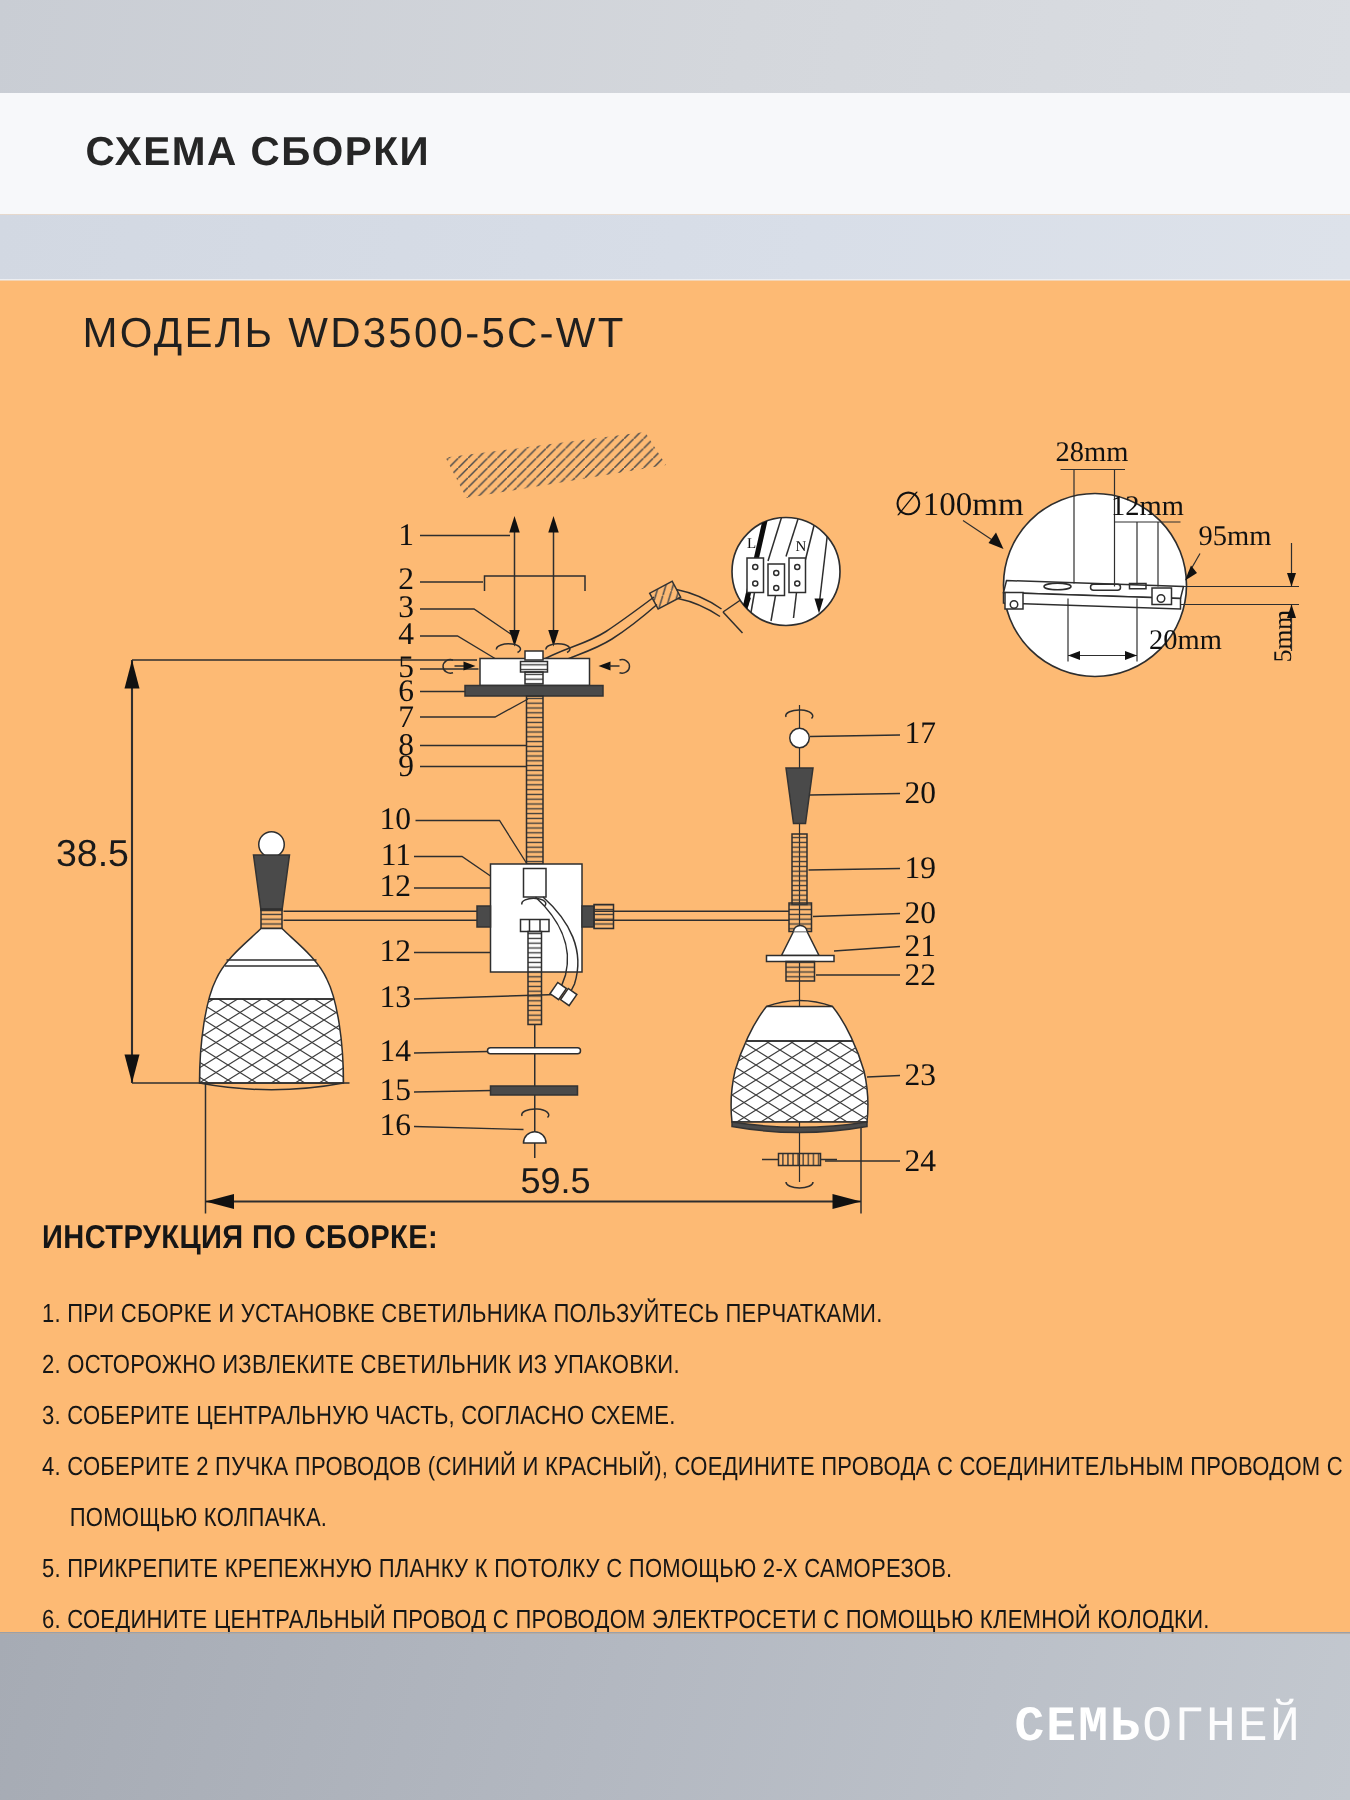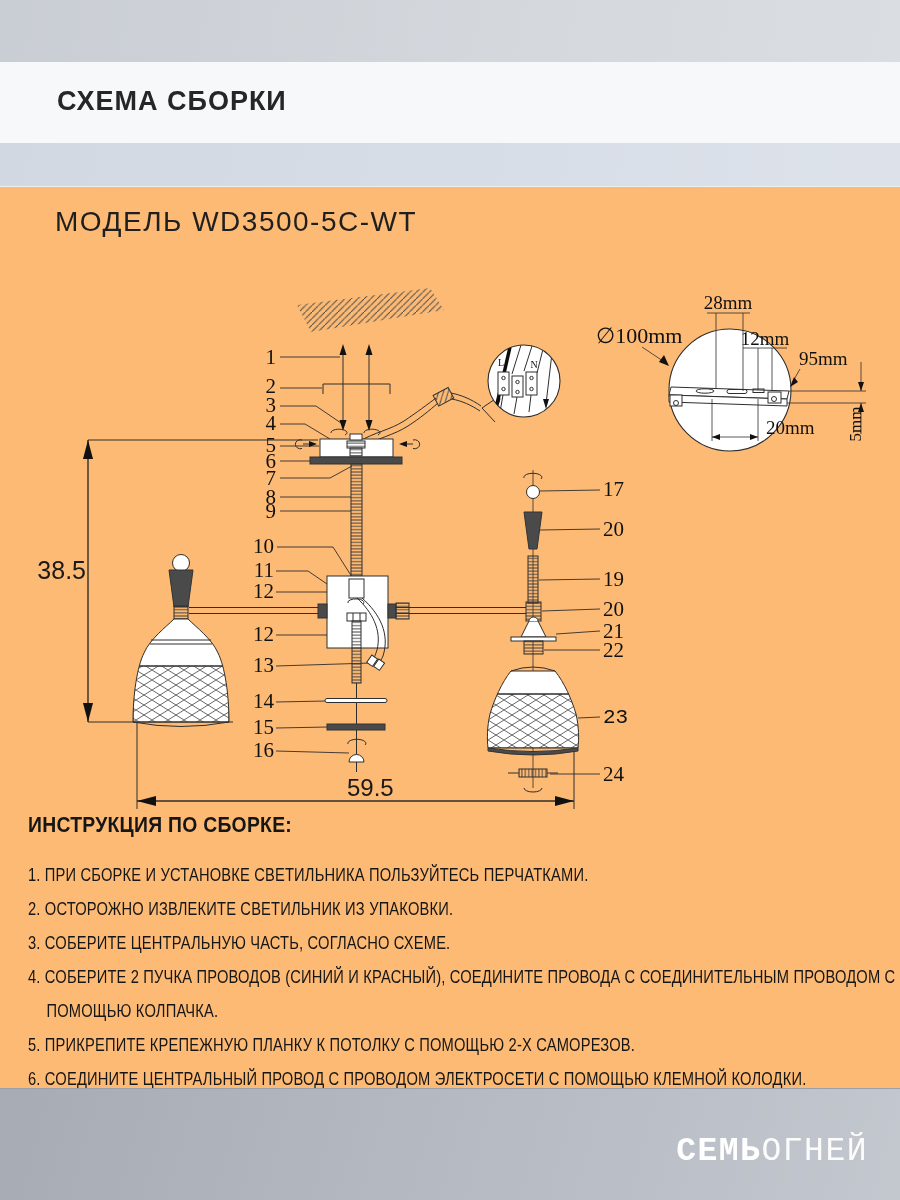--- a/index.html
+++ b/index.html
@@ -310,21 +310,21 @@
       <span class="dlabel" style="left: 274px; top: 665px; transform: translate(-100%, -50%);">13</span>
       <span class="dlabel" style="left: 274px; top: 701px; transform: translate(-100%, -50%);">14</span>
       <span class="dlabel" style="left: 274px; top: 727px; transform: translate(-100%, -50%);">15</span>
       <span class="dlabel" style="left: 274px; top: 750px; transform: translate(-100%, -50%);">16</span>
       <span class="dlabel" style="left: 603px; top: 489px; transform: translate(0px, -50%);">17</span>
       <span class="dlabel" style="left: 603px; top: 529px; transform: translate(0px, -50%);">20</span>
       <span class="dlabel" style="left: 603px; top: 579px; transform: translate(0px, -50%);">19</span>
       <span class="dlabel" style="left: 603px; top: 609px; transform: translate(0px, -50%);">20</span>
       <span class="dlabel" style="left: 603px; top: 631px; transform: translate(0px, -50%);">21</span>
       <span class="dlabel" style="left: 603px; top: 650px; transform: translate(0px, -50%);">22</span>
-      <span class="dlabel" style="left: 603px; top: 717px; transform: translate(0px, -50%); font-family: Liberation Mono, monospace;">23</span>
+      <span class="dlabel" style="left: 603px; top: 717px; transform: translate(0px, -50%);">23</span>
       <span class="dlabel" style="left: 603px; top: 774px; transform: translate(0px, -50%);">24</span>
       <span class="dlabel dim-sans" style="left: 86px; top: 570px; font-size: 25px; transform: translate(-100%, -50%);">38.5</span>
       <span class="dlabel dim-sans" style="left: 347px; top: 788px; font-size: 24px; transform: translate(0px, -50%);">59.5</span>
       <span class="dlabel" style="left: 596px; top: 336px; font-size: 22px; transform: translate(0px, -50%);">∅100mm</span>
       <span class="dlabel" style="left: 728px; top: 302px; font-size: 19px; transform: translate(-50%, -50%);">28mm</span>
       <span class="dlabel" style="left: 765px; top: 338px; font-size: 19px; transform: translate(-50%, -50%); text-align: center;">12mm</span>
       <span class="dlabel" style="left: 799px; top: 358px; font-size: 19px; transform: translate(0px, -50%);">95mm</span>
       <span class="dlabel" style="left: 766px; top: 427px; font-size: 19px; transform: translate(0px, -50%);">20mm</span>
       <span class="dlabel" style="left: 855px; top: 424px; font-size: 17px; transform: translate(-50%, -50%) rotate(-90deg);">5mm</span>
       <span class="dlabel" style="left: 501px; top: 363px; font-size: 10px; transform: translate(-50%, -50%);">L</span>

